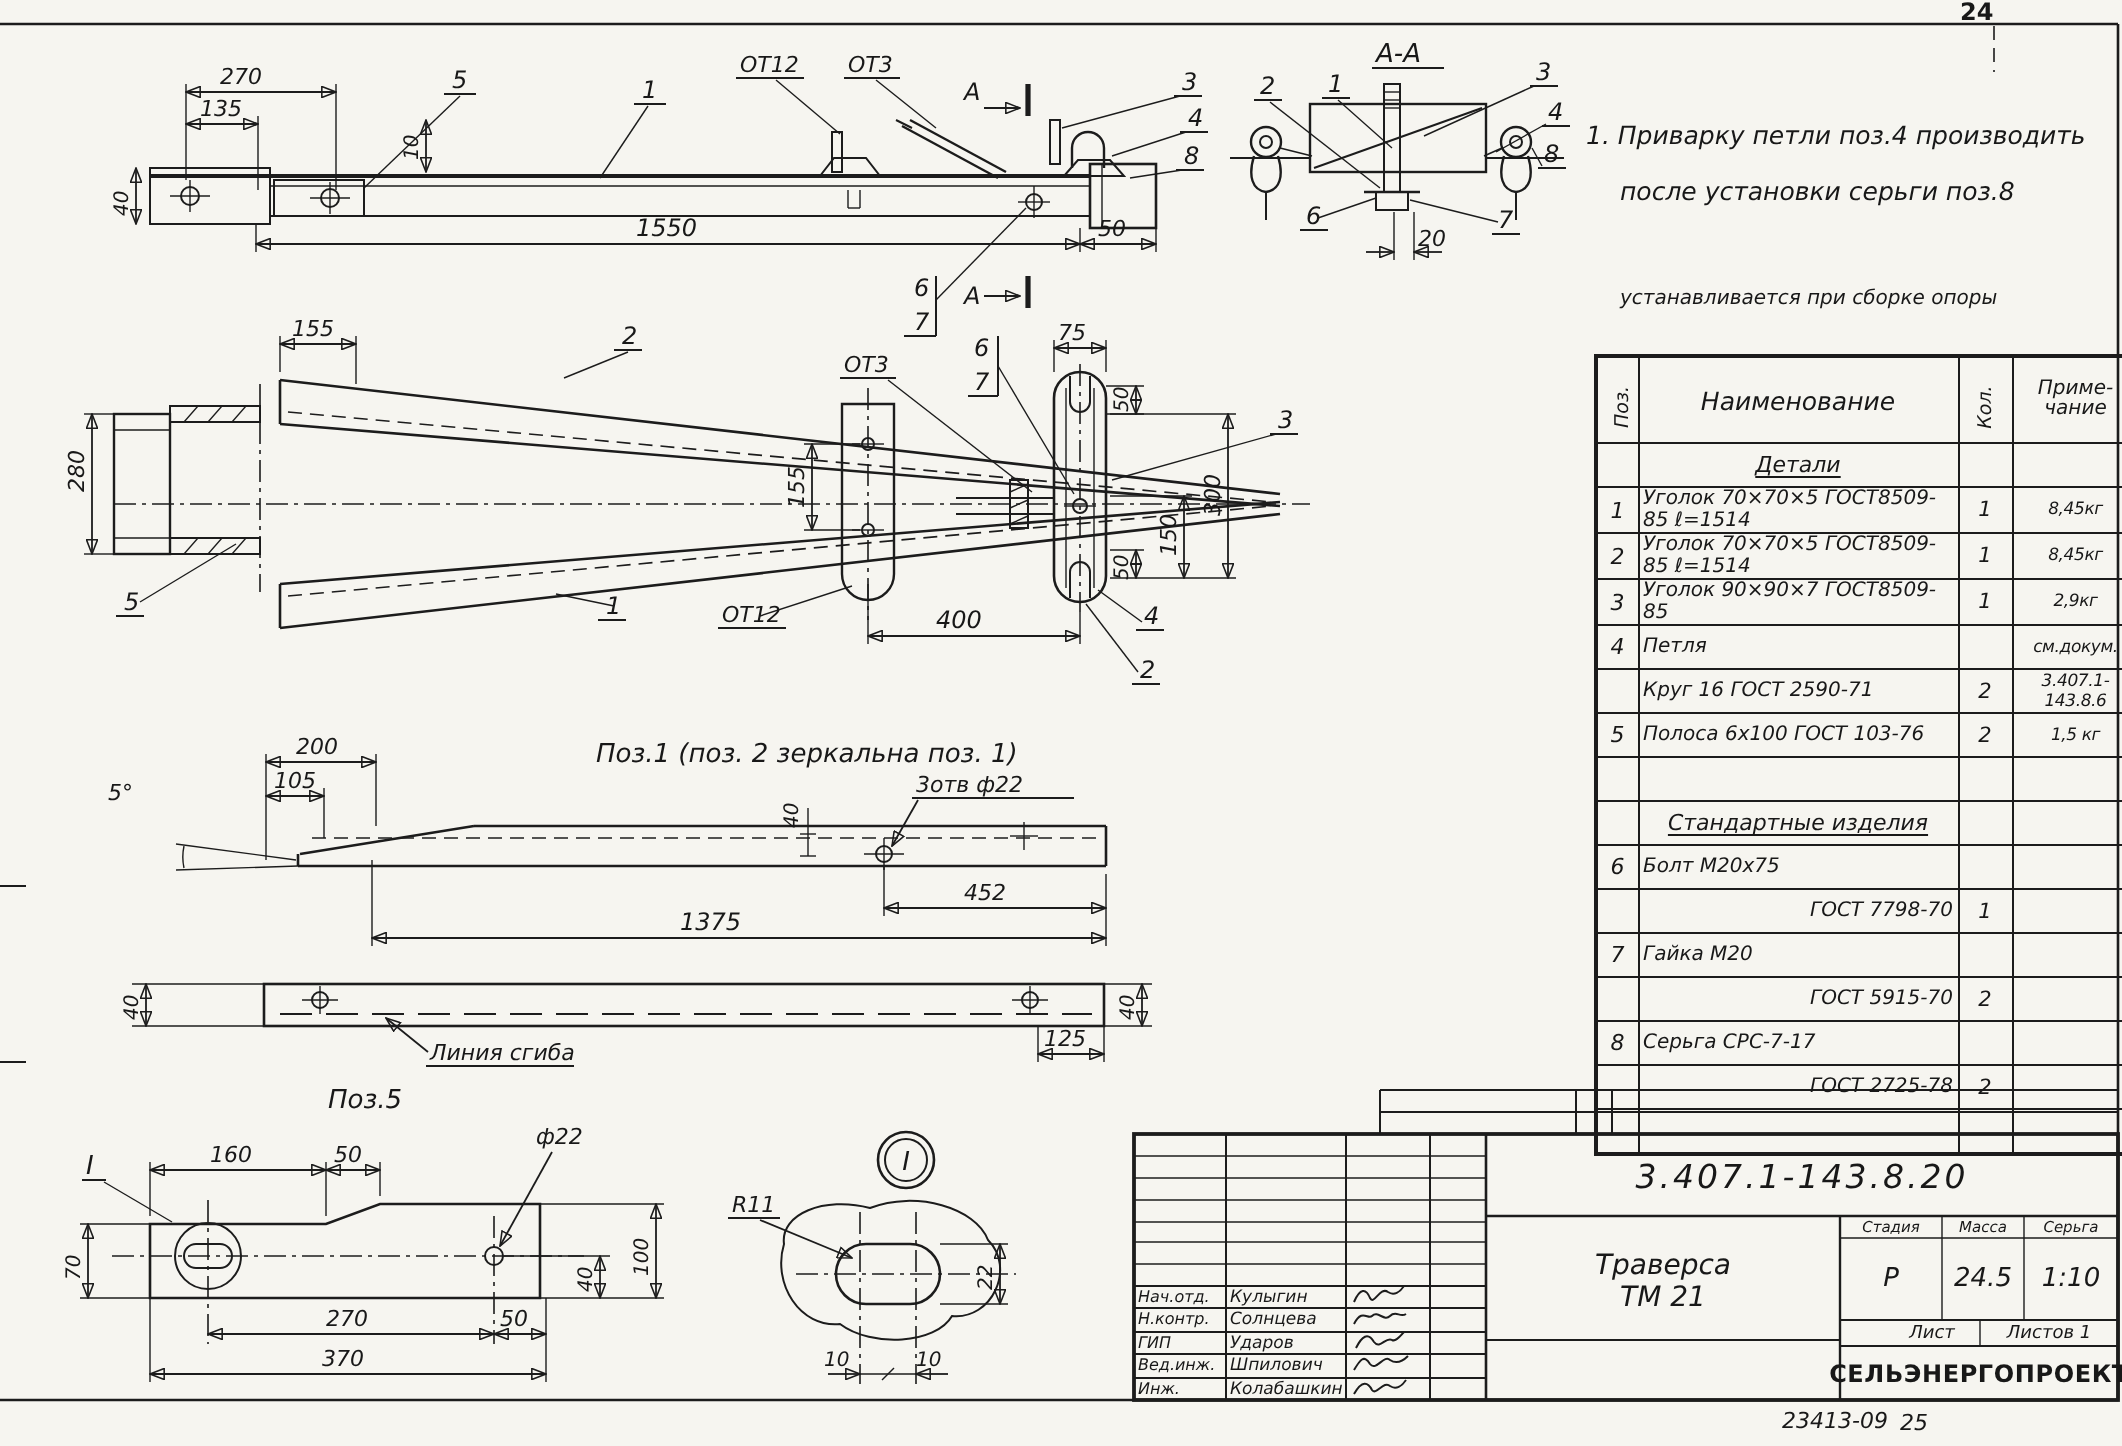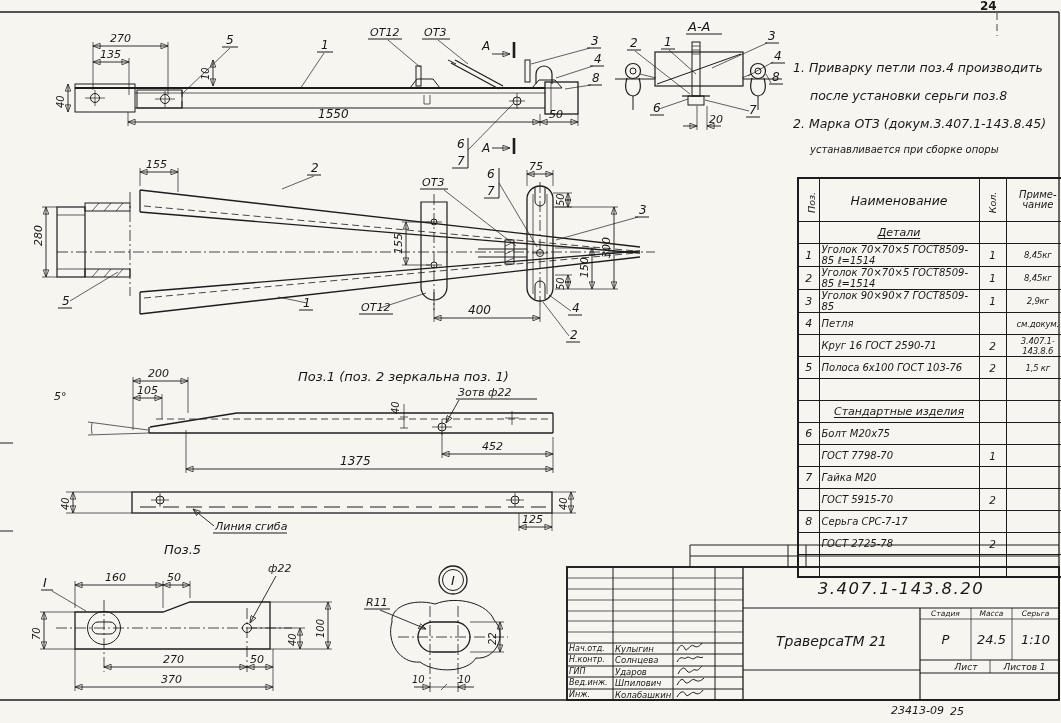--- a/index.html
+++ b/index.html
@@ -34,21 +34,21 @@
   #parts tr.hrow td{height:42px;text-align:center;}
   .rot{display:inline-block;transform:rotate(-90deg);font-size:9.5px;font-style:italic;}
   .hname{font-size:12.5px;font-style:italic;}
   .hnote{font-size:10px;font-style:italic;line-height:1.05;}
   .blk{display:block}
   td.cpos{text-align:center;font-size:11px;font-style:italic;}
   td.cname{font-size:10px;font-style:italic;padding-left:3px;}
   td.cqty{text-align:center;font-size:10.5px;font-style:italic;}
   td.cnote{text-align:center;font-size:8.5px;font-style:italic;letter-spacing:-.2px;}
   td.sec{text-align:center;text-decoration:underline;text-underline-offset:2px;font-size:11px;}
-  td.cen{text-align:left;}
+  td.cen{text-align:right;}
   
   .tbtxt{position:absolute;font-style:italic;}
 </style>
 </head>
 <body>
 
 <div id="sheet">
 
 <svg id="linework" width="1061" height="723" viewBox="0 0 1061 723">
   <defs>
@@ -494,21 +494,20 @@
     <path d="M677,651 c3,-7 6,-7 8,-2 c2,4 5,-6 9,-3 c3,2 6,0 8,-3" class="s1"></path>
     <path d="M677,662 c4,-8 7,-2 9,-4 c3,-3 6,3 9,0 c3,-3 5,1 8,-1" class="s1"></path>
     <path d="M678,674 c3,-6 6,-8 9,-3 c3,4 6,-3 9,-1 c2,1 4,-2 6,-4" class="s1"></path>
     <path d="M677,685 c3,-5 5,-8 8,-3 c3,4 7,-5 10,-2 c3,2 6,1 9,-2" class="s1"></path>
     <path d="M677,697 c4,-7 7,-6 9,-2 c2,3 6,-5 9,-2 c3,2 6,0 8,-3" class="s1"></path>
   </g>
 </svg>
 
 <div class="abs it" style="left:793px;top:60px;font-size:12.5px">1. Приварку петли поз.4 производить</div>
 <div class="abs it" style="left:810px;top:88px;font-size:12.5px">после установки серьги поз.8</div>
-<div class="abs it" style="left:793px;top:116px;font-size:12.5px">2. Марка ОТ3 (докум.3.407.1-143.8.45)</div>
 <div class="abs it" style="left:810px;top:144px;font-size:10px">устанавливается при сборке опоры</div>
 
 <table id="parts">
   <colgroup>
         <col style="width:21px">
         <col style="width:160px">
         <col style="width:27px">
         <col style="width:64px">
       </colgroup>
   <tbody>
@@ -614,32 +613,33 @@
   <tr>
           <td class="cpos"></td>
           <td class="cname"></td>
           <td class="cqty"></td>
           <td class="cnote"></td>
         </tr>
 </tbody>
     </table>
 
 <div class="tbtxt flex" style="left:743px;top:568px;width:316px;height:40px;font-size:16.5px;letter-spacing:1.5px">3.407.1-143.8.20</div>
-<div class="tbtxt" style="left:743px;top:612px;width:177px;height:58px;display:flex;flex-direction:row;align-items:center;justify-content:center;font-size:14px">
+<div class="tbtxt" style="left:743px;top:612px;width:177px;height:58px;display:flex;flex-direction:column;align-items:center;justify-content:center;font-size:14px">
   <span>Траверса</span>
   <span>ТМ 21</span>
 </div>
 <div class="tbtxt flex" style="left:920px;top:608px;width:51px;height:11px;font-size:7.5px">Стадия</div>
 <div class="tbtxt flex" style="left:971px;top:608px;width:41px;height:11px;font-size:7.5px">Масса</div>
 <div class="tbtxt flex" style="left:1012px;top:608px;width:47px;height:11px;font-size:7.5px">Серьга</div>
 <div class="tbtxt flex" style="left:920px;top:619px;width:51px;height:41px;font-size:13px">Р</div>
 <div class="tbtxt flex" style="left:971px;top:619px;width:41px;height:41px;font-size:13px">24.5</div>
 <div class="tbtxt flex" style="left:1012px;top:619px;width:47px;height:41px;font-size:13px">1:10</div>
 <div class="tbtxt flex" style="left:920px;top:660px;width:92px;height:13px;font-size:9px">Лист</div>
 <div class="tbtxt flex" style="left:990px;top:660px;width:69px;height:13px;font-size:9px">Листов 1</div>
+<div class="flex" style="position:absolute;left:920px;top:673px;width:139px;height:27px;font-size:12px;font-weight:bold;letter-spacing:.3px">СЕЛЬЭНЕРГОПРОЕКТ</div>
 
 <div class="tbtxt" style="left:569px;top:644px;width:44px;height:10px;font-size:8px">Нач.отд.</div>
 <div class="tbtxt" style="left:615px;top:644px;width:46px;height:10px;font-size:8.5px">Кулыгин</div>
 <div class="tbtxt" style="left:569px;top:655px;width:52px;height:10px;font-size:8px">Н.контр.</div>
 <div class="tbtxt" style="left:615px;top:655px;width:58px;height:10px;font-size:8.5px">Солнцева</div>
 <div class="tbtxt" style="left:569px;top:667px;width:44px;height:10px;font-size:8px">ГИП</div>
 <div class="tbtxt" style="left:615px;top:667px;width:57px;height:10px;font-size:8.5px">Ударов</div>
 <div class="tbtxt" style="left:569px;top:678px;width:44px;height:10px;font-size:8px">Вед.инж.</div>
 <div class="tbtxt" style="left:615px;top:678px;width:57px;height:10px;font-size:8.5px">Шпилович</div>
 <div class="tbtxt" style="left:569px;top:690px;width:44px;height:10px;font-size:8px">Инж.</div>

